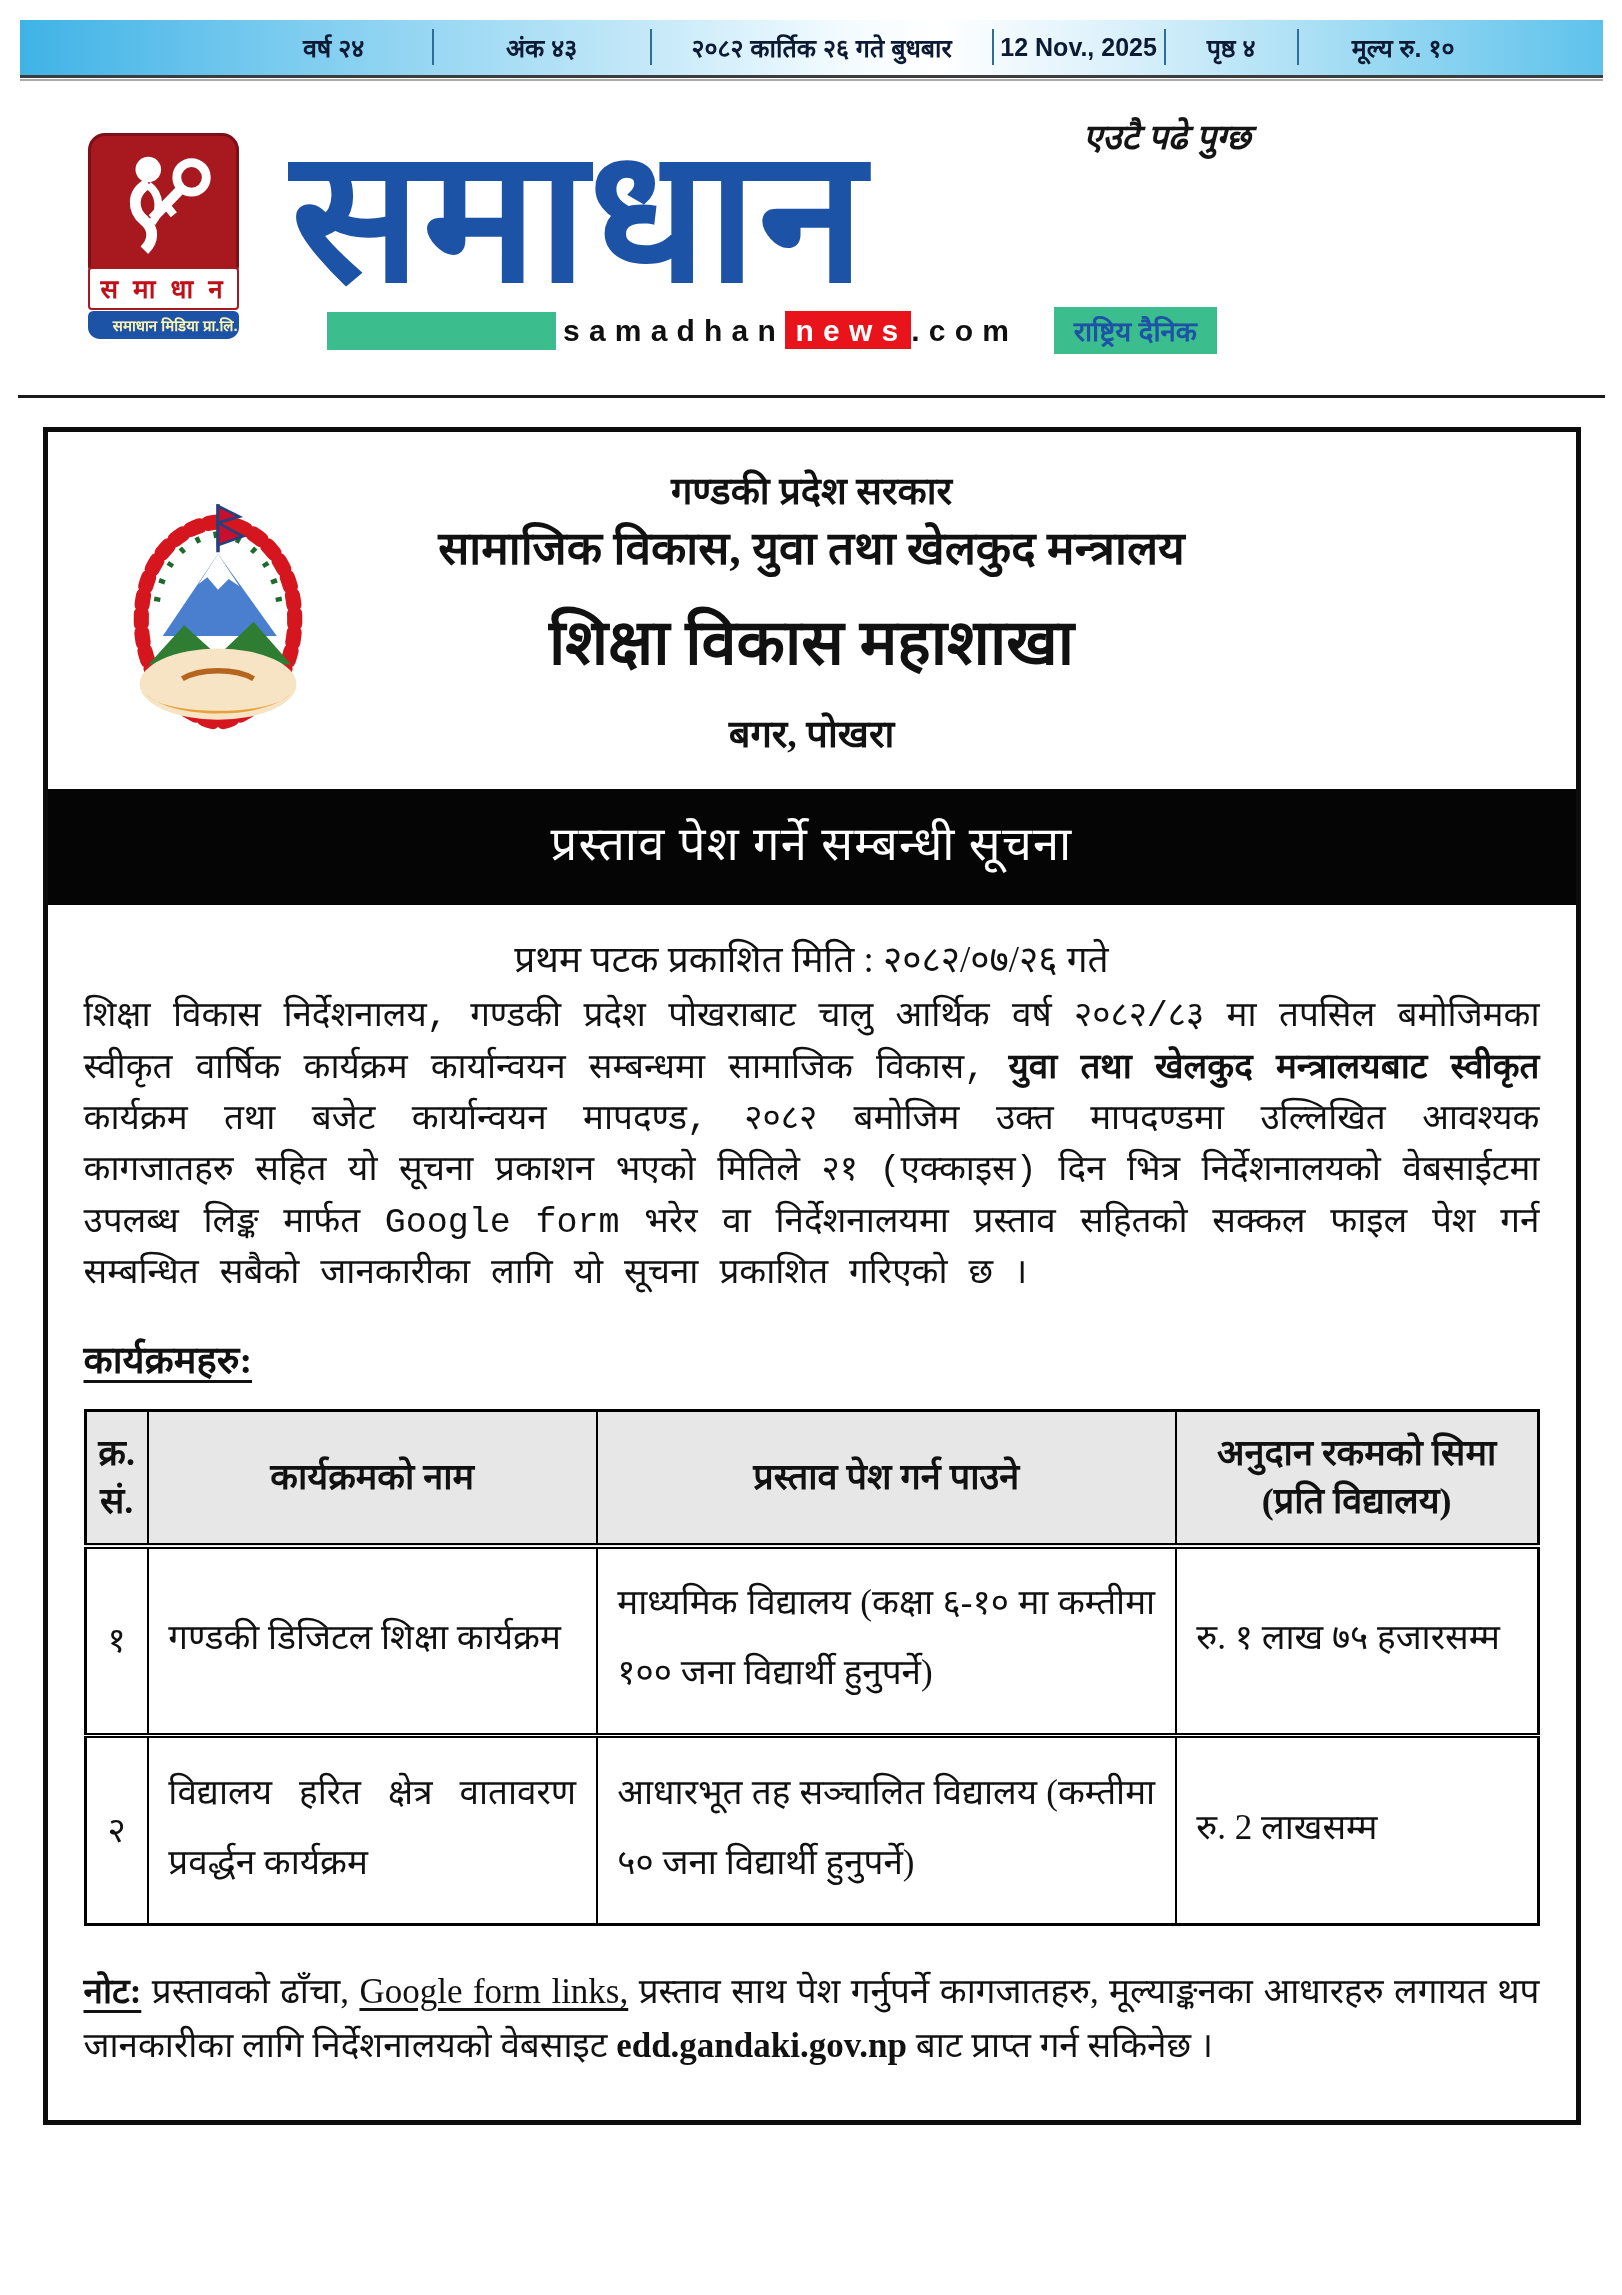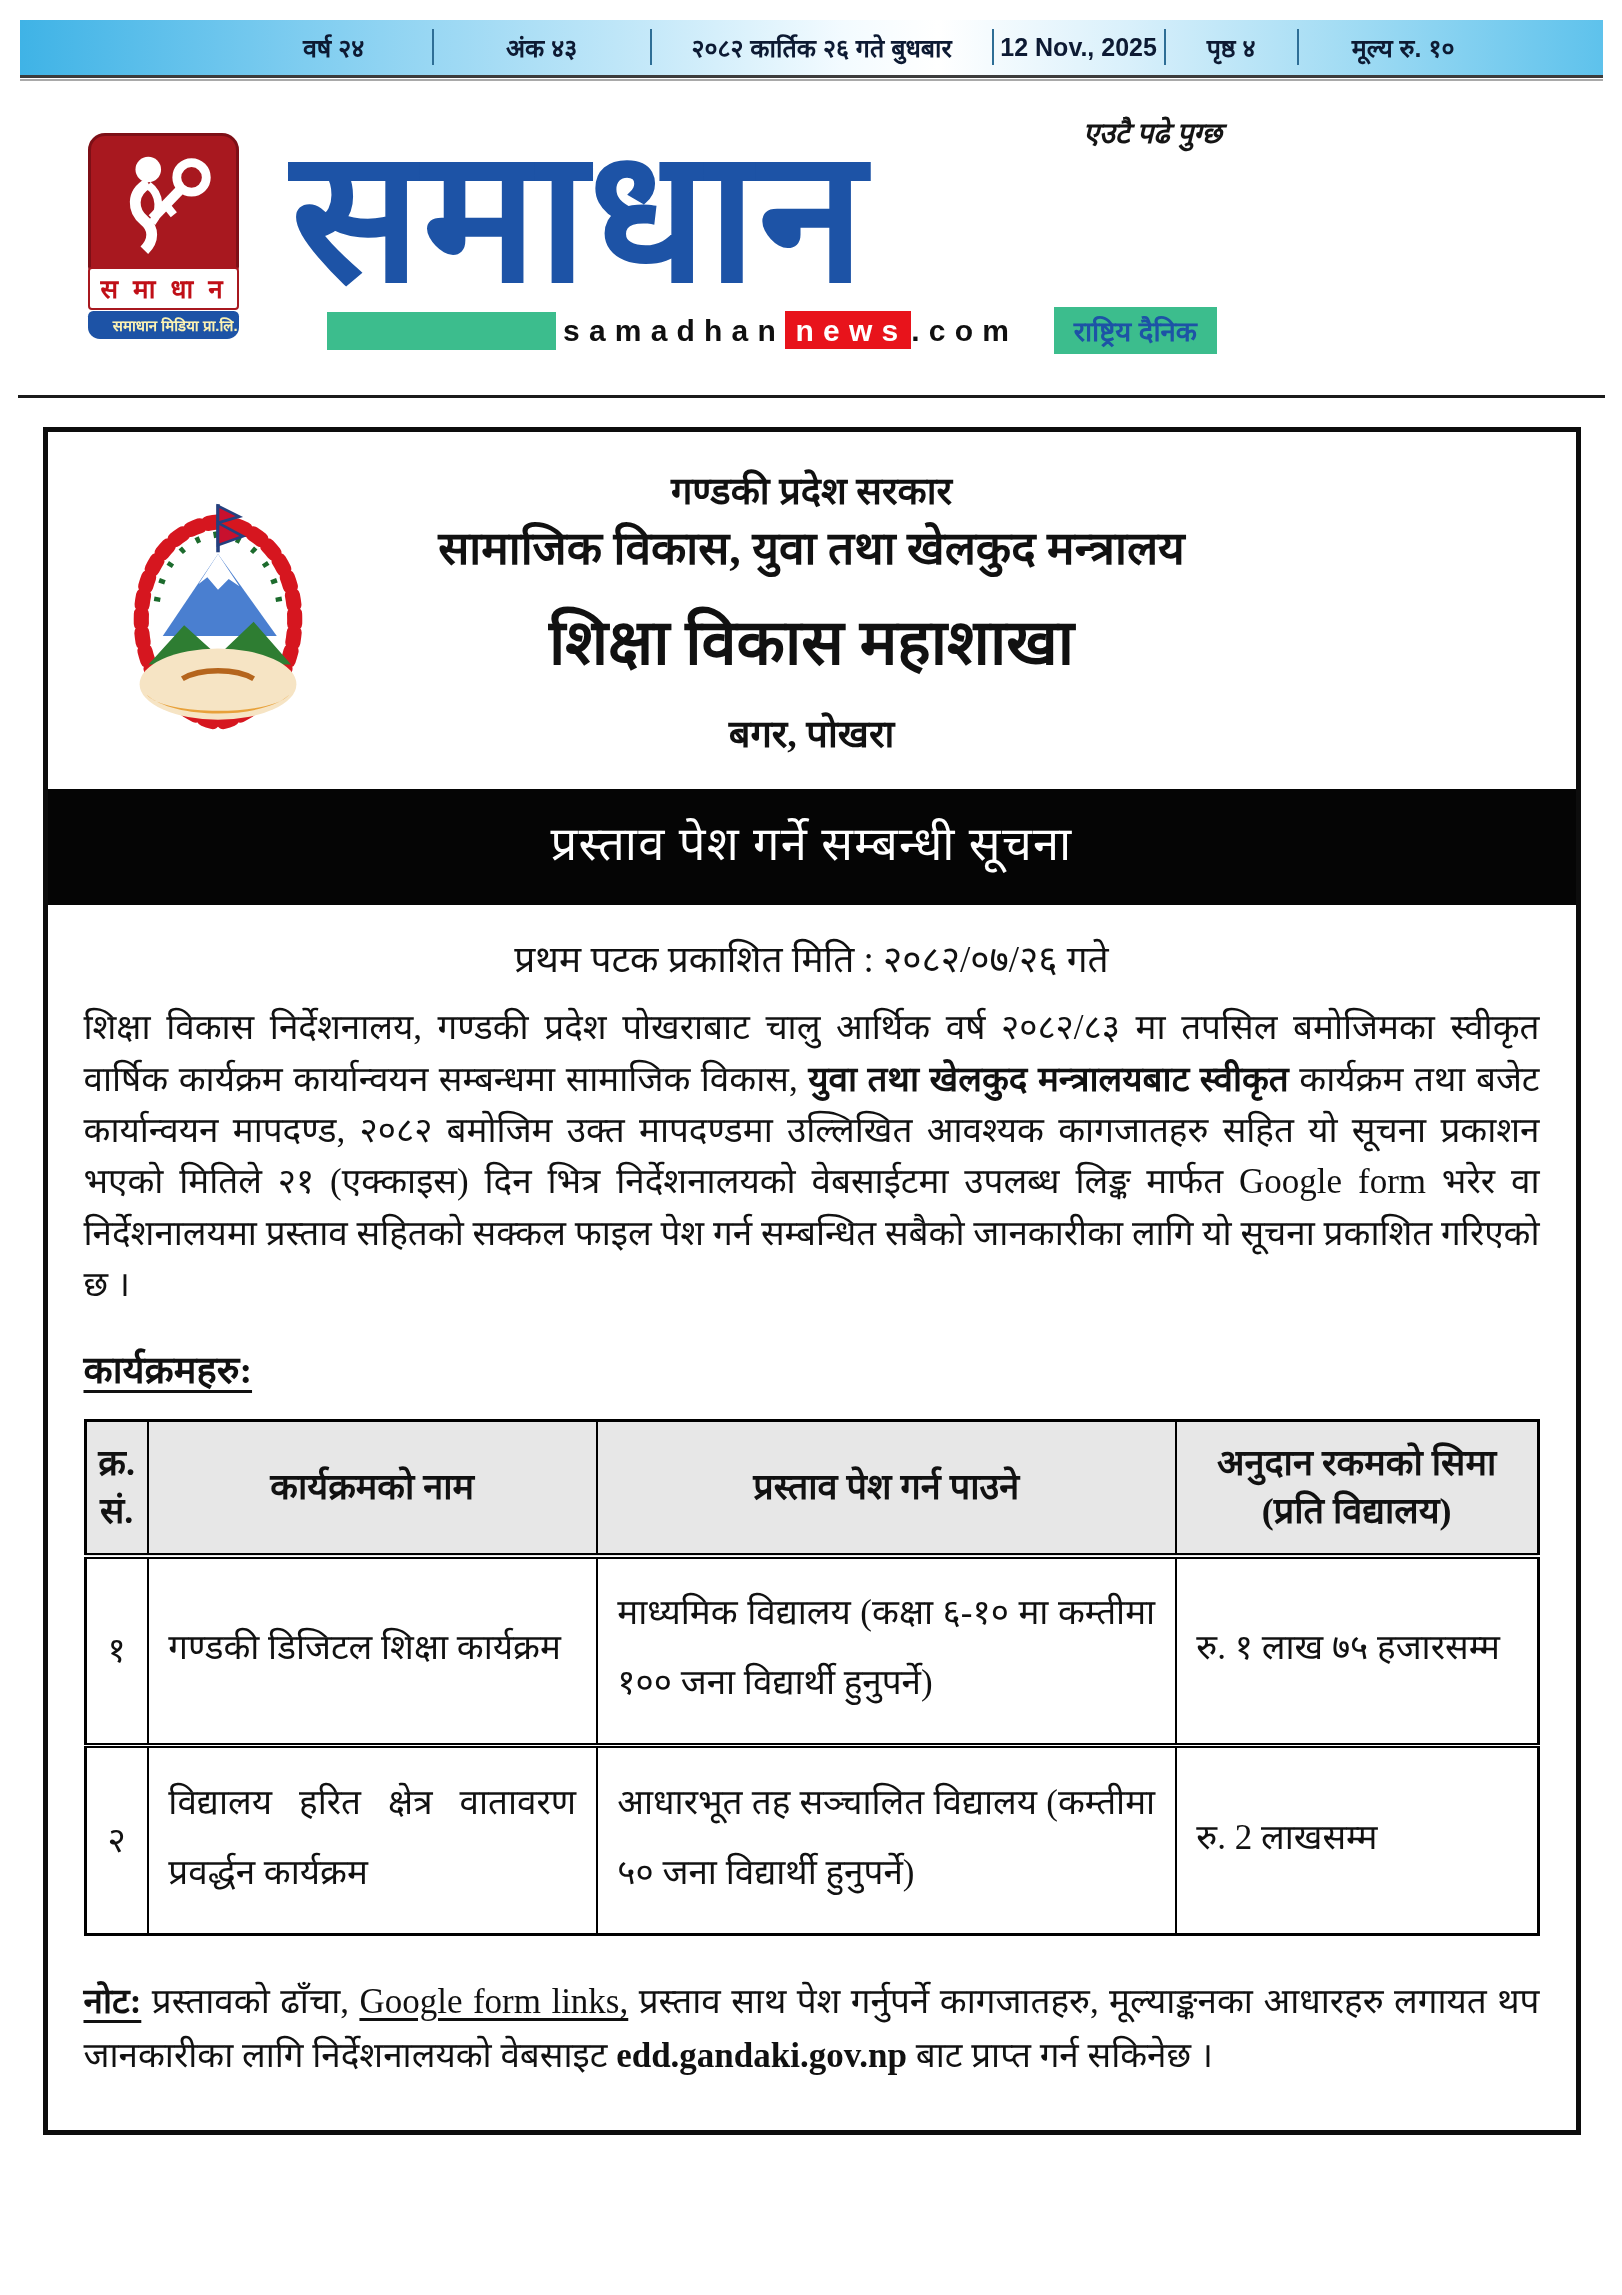--- a/index.html
+++ b/index.html
@@ -31,21 +31,21 @@
   .masthead { position: relative; height: 306px; }
   .mast-title {
     position: absolute; left: 291px; top: 38px;
     font-size: 185px; line-height: 1.05; font-weight: bold;
     color: #1d53a6; letter-spacing: 1.3px; white-space: nowrap;
     font-family: "Liberation Sans","DejaVu Sans",sans-serif;
     transform: scaleX(1.04); transform-origin: left top;
   }
   .tagline {
     position: absolute; left: 1083px; top: 31px;
-    font-size: 29px; font-weight: bold; font-style: italic; color:#151515;
+    font-size: 35px; font-weight: bold; font-style: italic; color:#151515;
     font-family: "Liberation Serif","DejaVu Serif",serif;
   }
   
   .paper-logo { position:absolute; left:88px; top:52px; width:151px; }
   .logo-red {
     width: 151px; height: 139px; background:#a8181f;
     border: 3.9px solid #7d0f16; border-radius: 17px 17px 5.2px 5.2px;
     display:flex; align-items:center; justify-content:center;
   }
   .logo-white-band {
@@ -84,21 +84,21 @@
   .gov3 { font-size: 63px; margin-top: 19.6px; font-weight: 800; }
   .gov4 { font-size: 38px; margin-top: 23.6px; font-weight: 600; }
 
   .banner {
     margin: 31px -36px 0 -36px;
     background: #050505; color: #ffffff;
     text-align: center; font-size: 47px; font-weight: 400;
     padding: 21px 0 31px 0; letter-spacing: 1.3px;
   }
   .pubdate { text-align:center; font-size: 37px; font-weight: 400; margin-top: 27.5px; }
-  .bodytext { margin-top: 19px; font-size: 35px; line-height: 1.47; text-align: justify; }
+  .bodytext { margin-top: 9px; font-size: 35px; line-height: 1.47; text-align: justify; font-family: Liberation Mono, monospace; }
   .bodytext b { font-weight: 800; }
   .programs-heading { margin-top: 31px; font-size: 38px; font-weight: 800; text-decoration: underline; text-underline-offset: 6.5px; }
 
   table.programs { width: 100%; margin-top: 25px; border-collapse: collapse; border: 3.9px solid #000; }
   table.programs th, table.programs td { border: 2.6px solid #000; }
   table.programs th {
     background: #e7e7e7; font-size: 36px; font-weight: 800;
     text-align:center; padding: 17px 11.8px; line-height: 1.35;
   }
   table.programs th { border-bottom: 6.5px double #000; }

